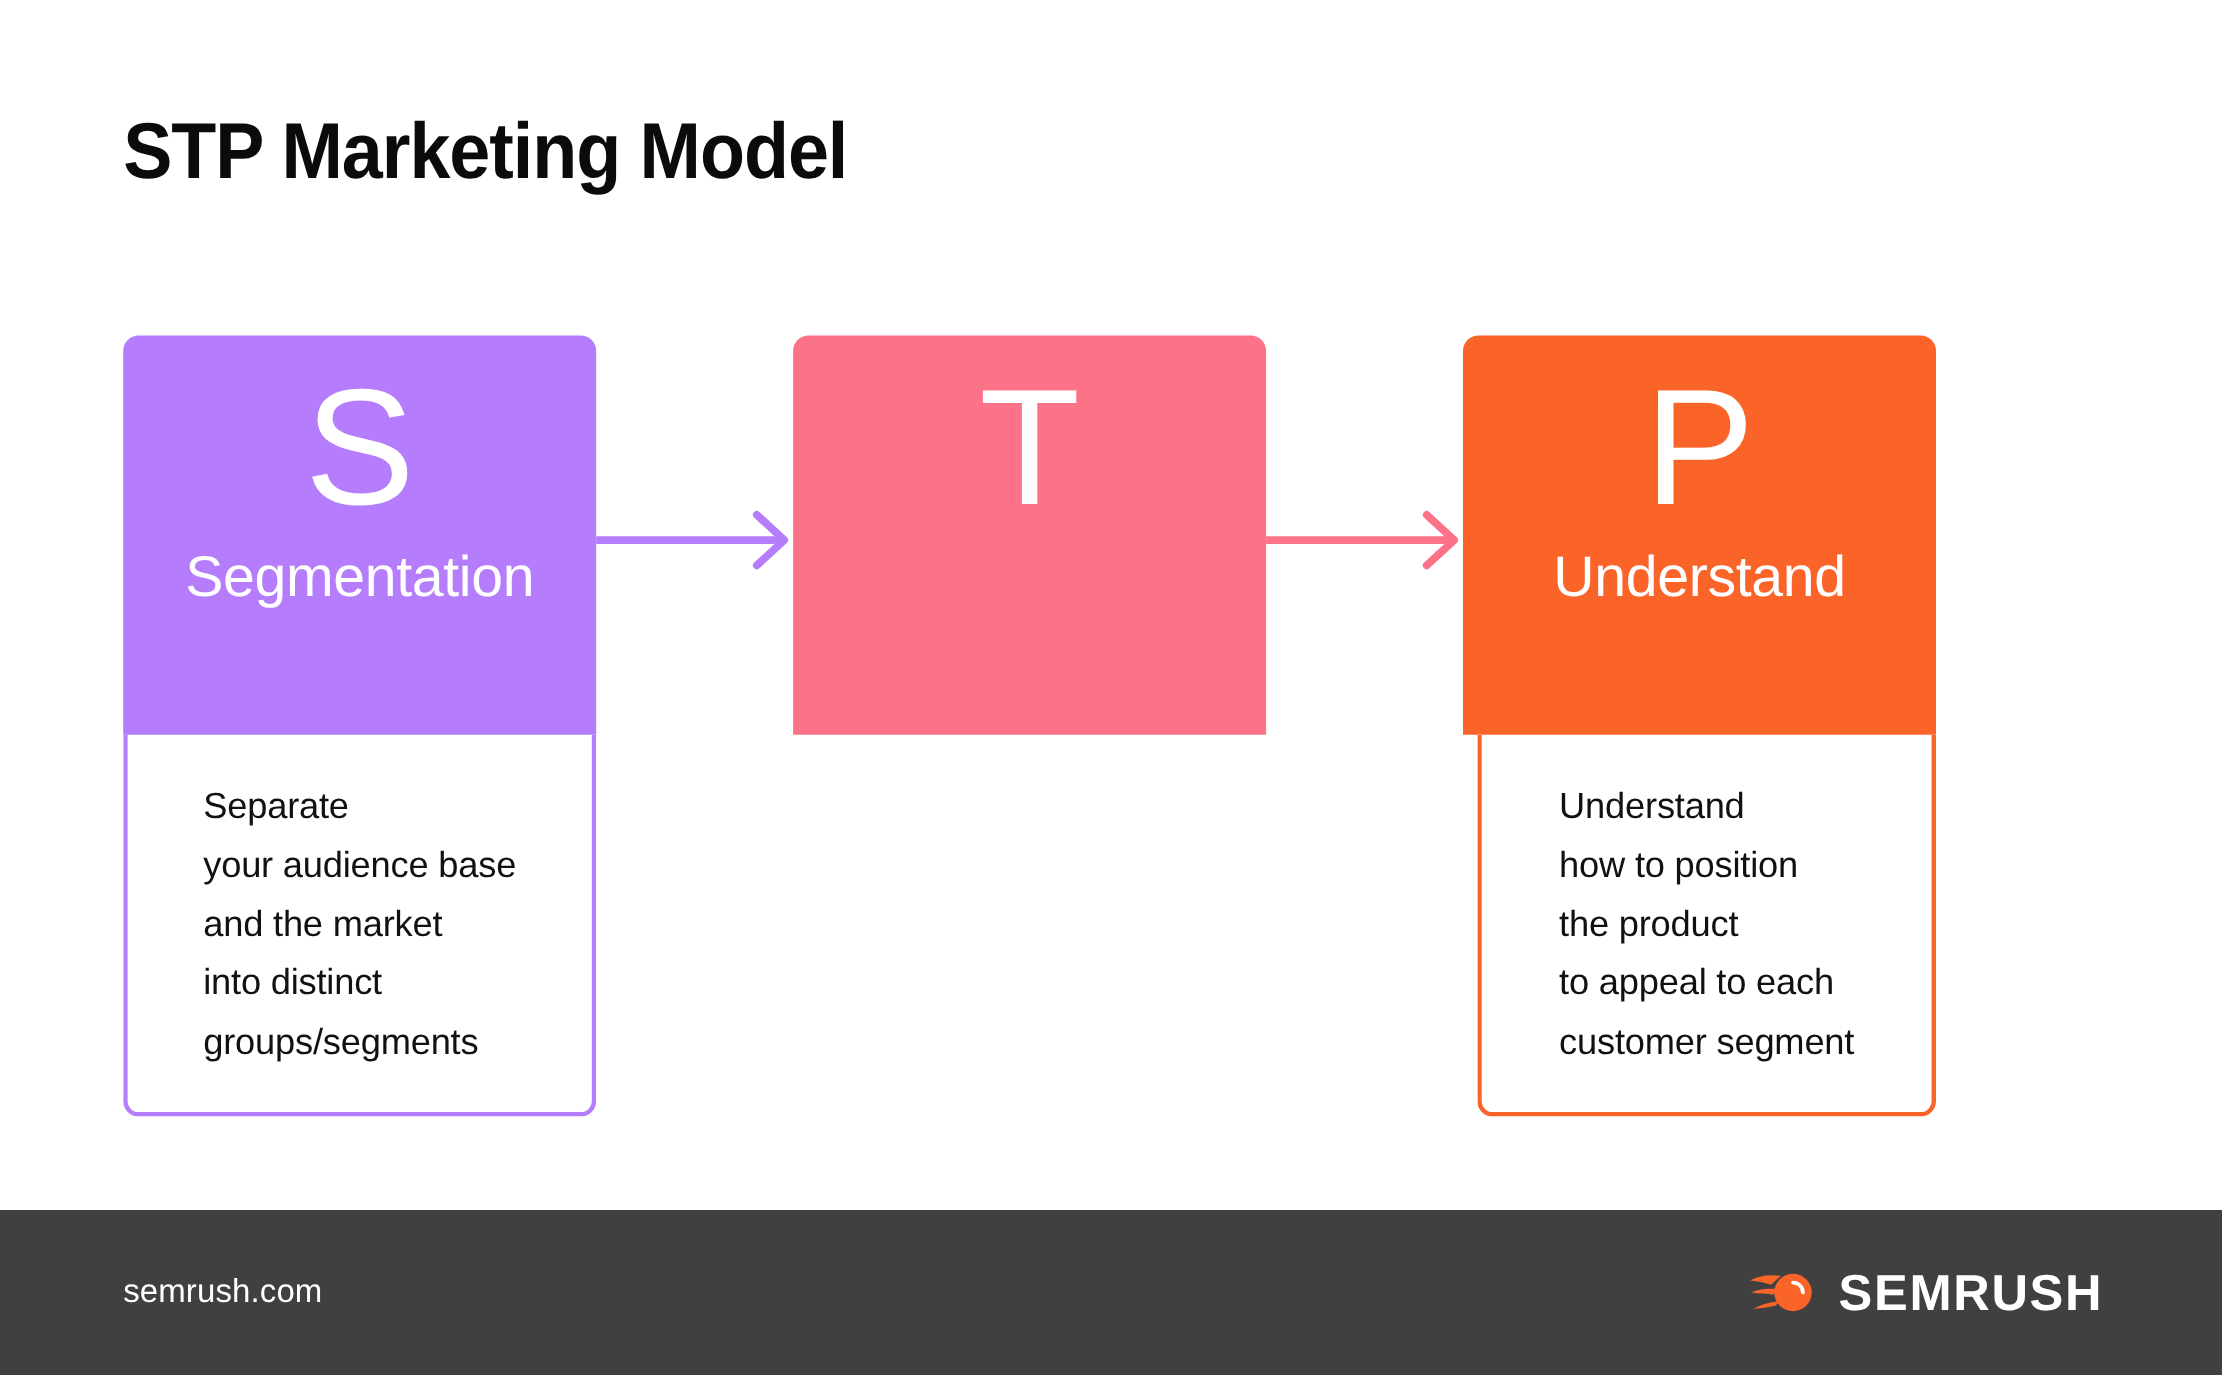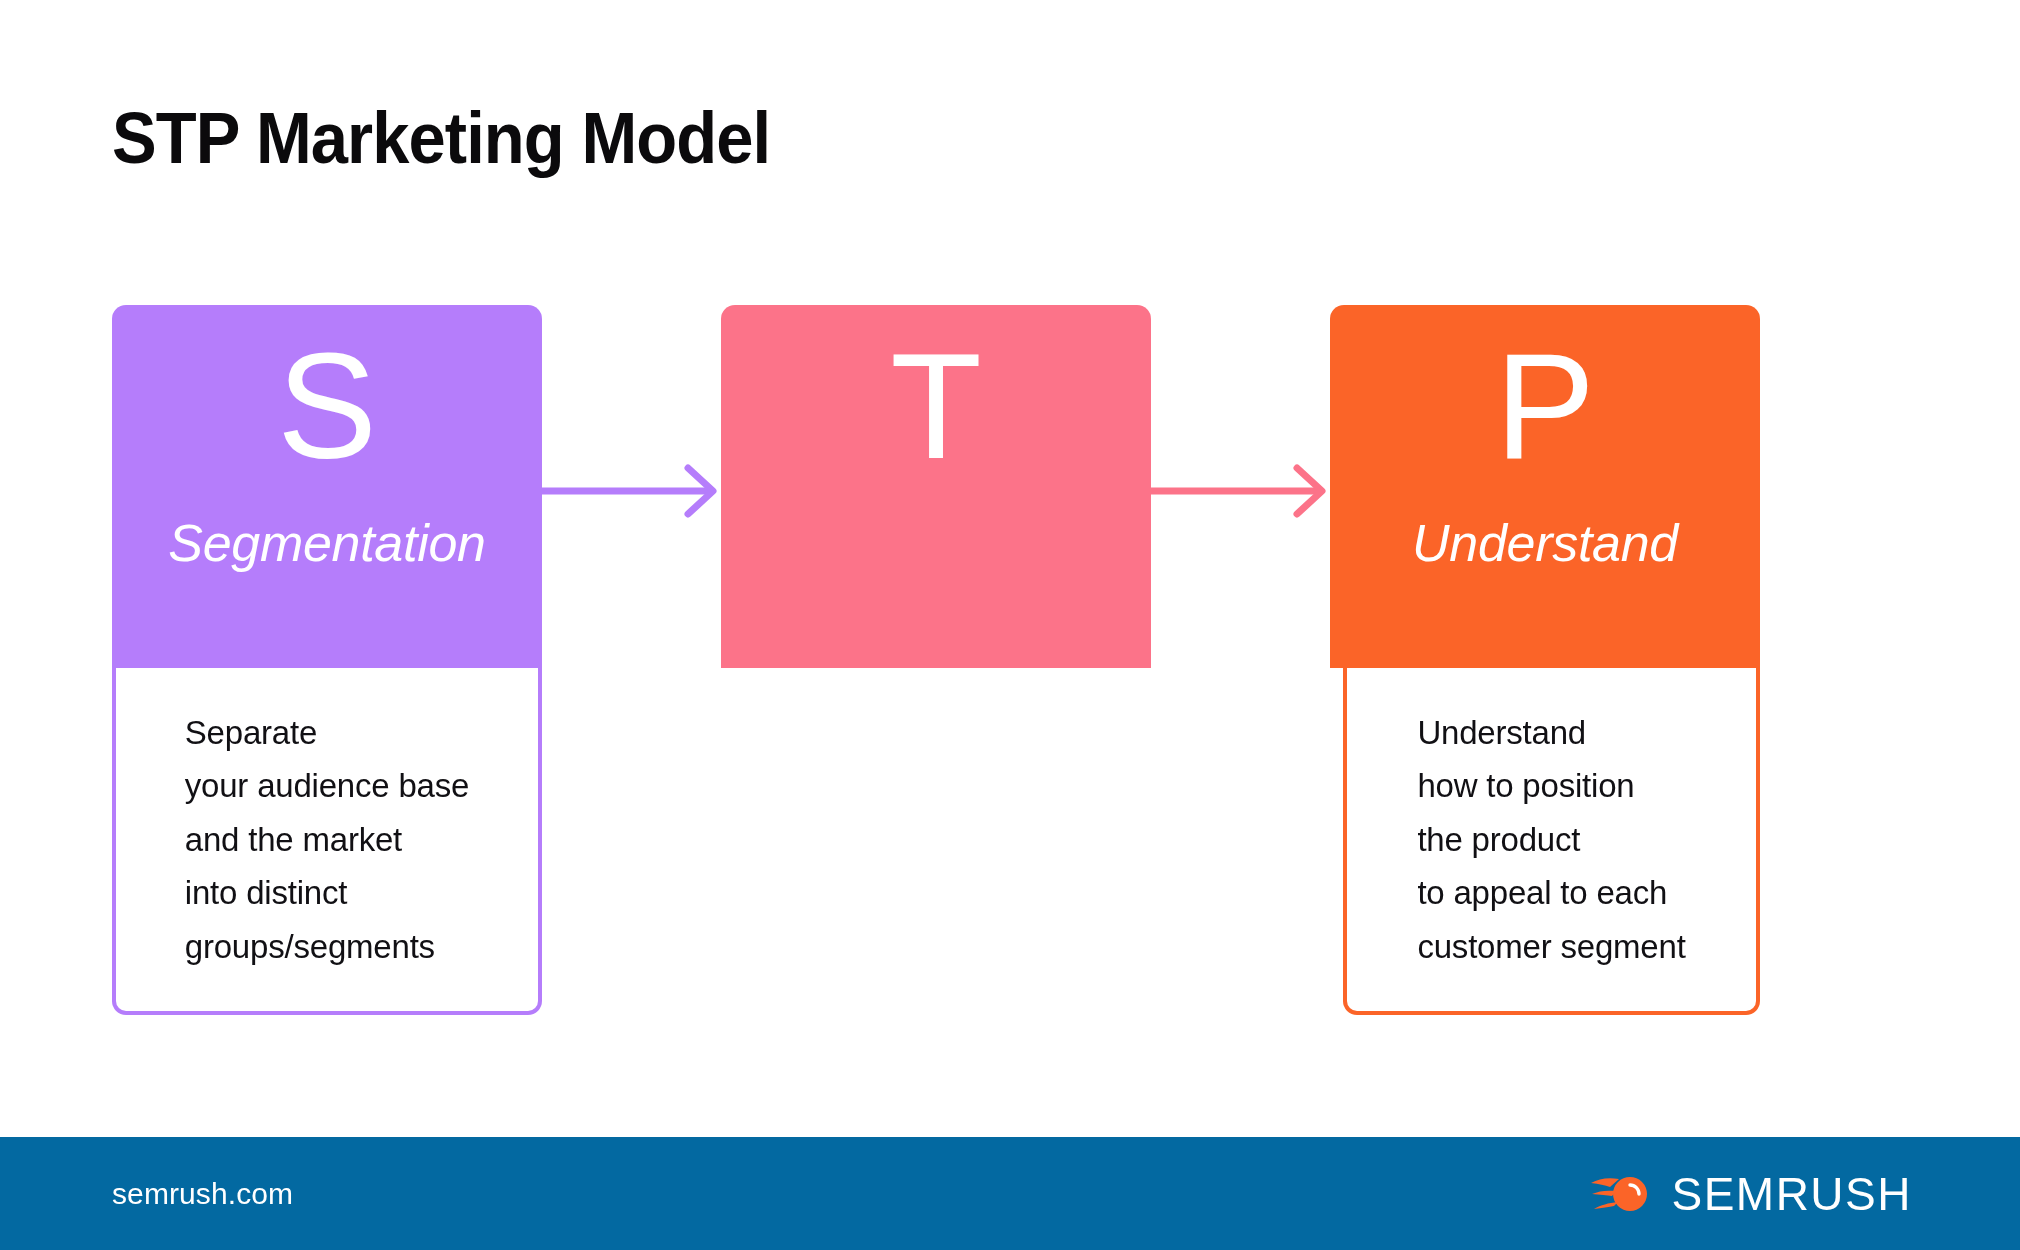--- a/index.html
+++ b/index.html
@@ -75,24 +75,23 @@
     font-weight: 400;
     color: #ffffff;
     letter-spacing: 0px;
   }
 
   .card-label {
     font-size: 52px;
     line-height: 1.0;
     font-weight: 400;
     color: #ffffff;
-    margin-top: 36px;
+    margin-top: 18px;
     letter-spacing: -0.3px;
     white-space: nowrap;
-    font-style: italic;
   }
 
   .card-body {
     flex: 1;
     background: #ffffff;
     border-style: solid;
     border-width: 0 4px 4px 4px;
     border-radius: 0 0 14px 14px;
     display: flex;
     align-items: center;
@@ -126,22 +125,22 @@
   }
   .arrow-1 { left: 430px; }
   .arrow-2 { left: 1039px; }
 
   
   .footer {
     position: absolute;
     left: 0;
     bottom: 0;
     width: 2020px;
-    height: 113px;
-    background: #0369a1;
+    height: 150px;
+    background: #404040;
   }
 
   .footer-url {
     position: absolute;
     left: 112px;
     top: 50%;
     transform: translateY(-50%);
     color: #ffffff;
     font-size: 30px;
     font-weight: 400;
@@ -154,21 +153,21 @@
     top: 50%;
     transform: translateY(-50%);
     display: flex;
     align-items: center;
     gap: 20px;
   }
 
   .logo-wordmark {
     color: #ffffff;
     font-size: 46px;
-    font-weight: 400;
+    font-weight: 700;
     letter-spacing: 1.5px;
   }
 </style>
 </head>
 <body>
 
 <div class="page">
 
   <div class="title">STP Marketing Model</div>
 

